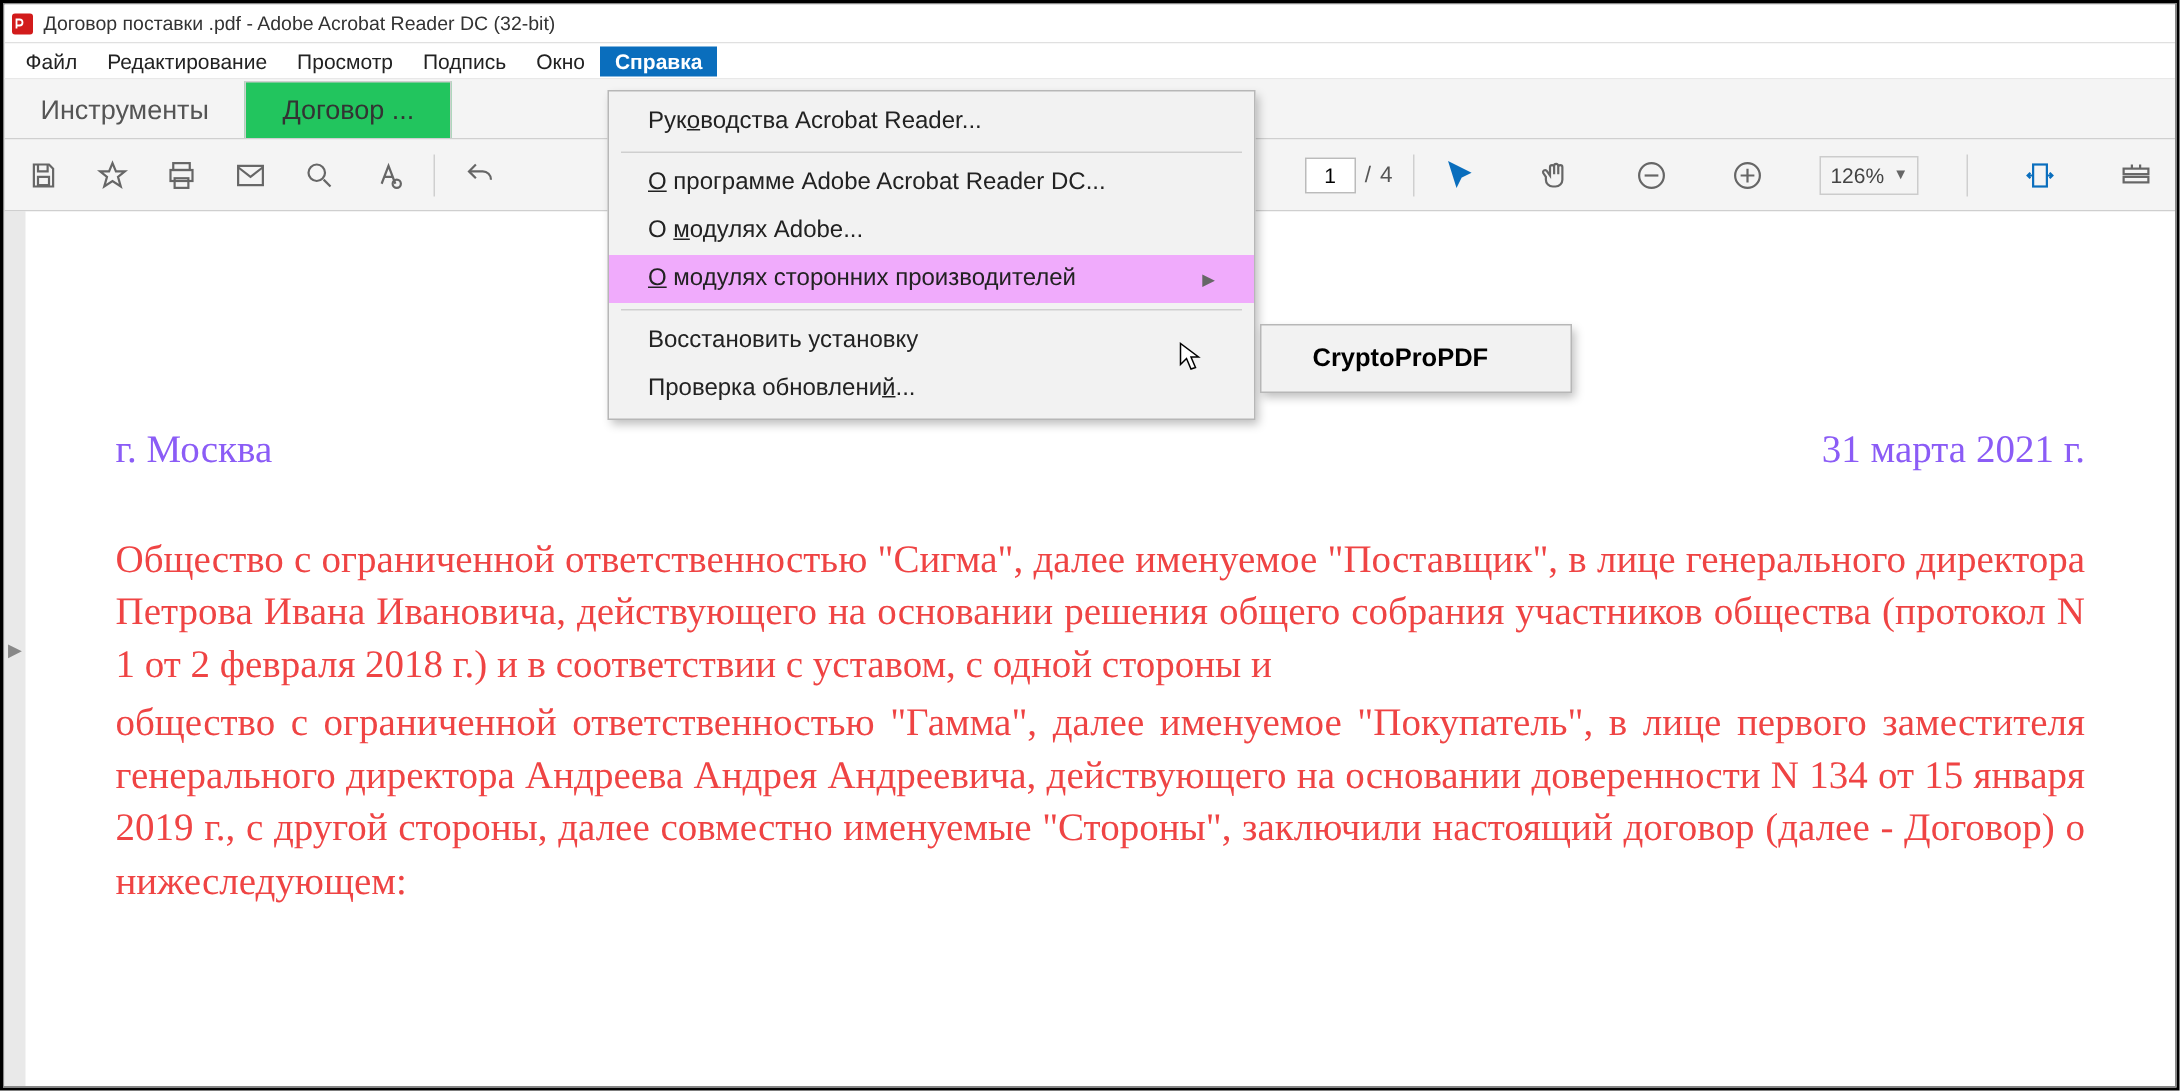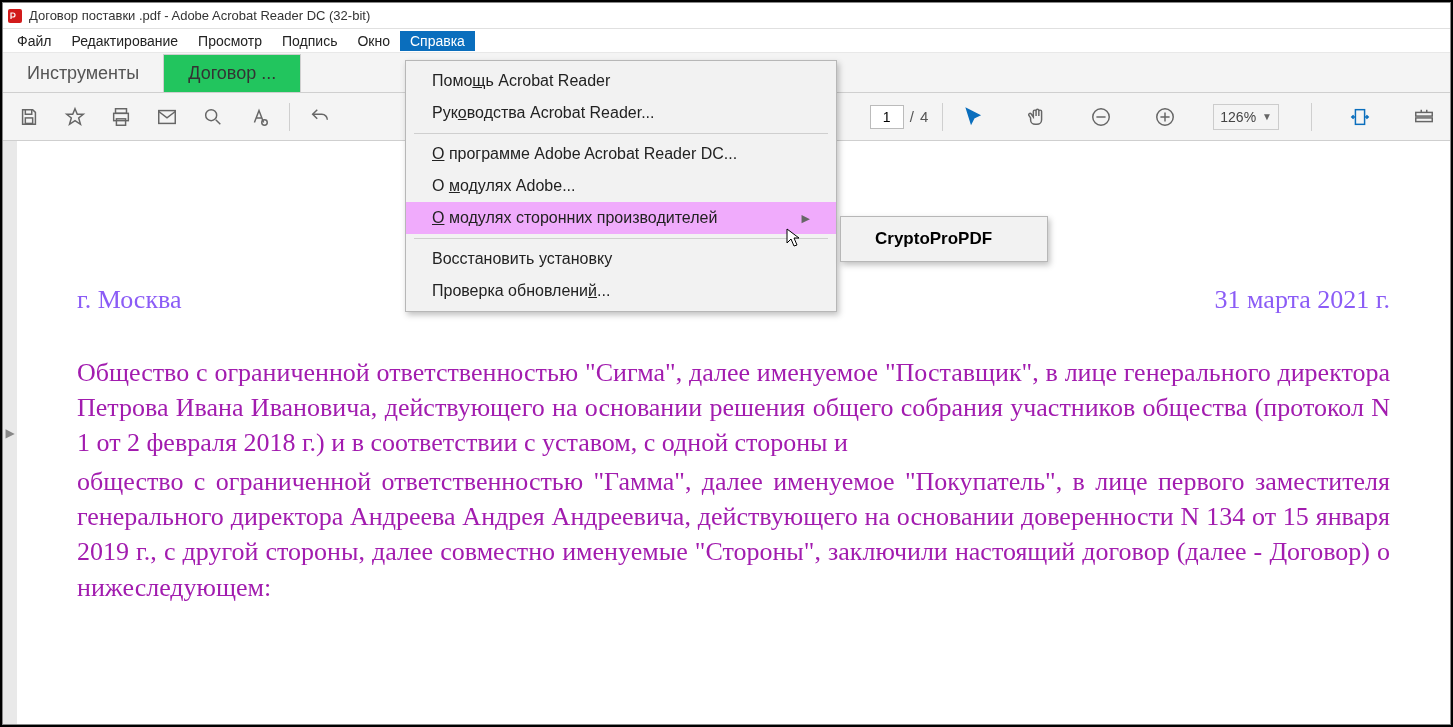--- a/index.html
+++ b/index.html
@@ -3,38 +3,38 @@
 <meta charset="utf-8">
 <style>
   * { box-sizing: border-box; margin: 0; padding: 0; }
   body { font-family: "Segoe UI", Arial, sans-serif; font-size: 14px; background: #000; width: 1453px; height: 727px; overflow: hidden; }
   .window { background: #fff; width: 1449px; height: 723px; margin: 2px; border: 1px solid #888; display: flex; flex-direction: column; }
   .titlebar { display: flex; align-items: center; height: 26px; background: #fff; border-bottom: 1px solid #e0e0e0; padding: 0 4px; font-size: 13px; color: #333; }
   .titlebar .pdf-icon { width: 16px; height: 16px; margin-right: 6px; display:flex; align-items:center; justify-content:center;}
   .pdf-icon svg { width:16px; height:16px; }
   .menubar { display: flex; align-items: center; height: 24px; background: #fff; font-size: 14px; color: #222; padding: 0 4px; border-bottom: 1px solid #e8e8e8;}
   .menubar .mi { padding: 2px 10px; cursor: default; }
-  .menubar .mi.active { background: #0a6ebd; color: #fff; }
+  .menubar .mi.active { background: #0a6ebd; color: #fff; font-weight: bold; }
   .tabbar { display: flex; align-items: flex-end; height: 40px; background: #f4f4f4; border-bottom: 1px solid #cfcfcf; font-size: 18px; color: #555; }
   .tabbar .tab { padding: 8px 24px; cursor: default; }
   .tabbar .tab.doc { background: #22c55e; border-top: 1px solid #cfcfcf; border-left: 1px solid #cfcfcf; border-right: 1px solid #cfcfcf; color: #333; }
   .toolbar { display: flex; align-items: center; height: 48px; background: #f4f4f4; border-bottom: 1px solid #cfcfcf; padding: 0 10px; gap: 14px; position: relative; }
   .toolbar .tbtn { width: 32px; height: 32px; display: flex; align-items: center; justify-content: center; color: #555; cursor: pointer; }
   .toolbar .tbtn svg { width: 22px; height: 22px; stroke: #666; fill: none; stroke-width: 1.6; }
   .toolbar .sep { width: 1px; height: 28px; background: #cfcfcf; }
   .toolbar .page-box { display: flex; align-items: center; gap: 6px; margin-left: auto; font-size: 15px; color: #555;}
   .toolbar .page-input { width: 34px; height: 24px; border: 1px solid #bbb; text-align: center; font-size: 14px; }
   .toolbar .right-group { display: flex; align-items: center; gap: 32px; }
   .toolbar .zoom-box { display: flex; align-items: center; gap: 6px; border: 1px solid #ccc; height: 26px; padding: 0 6px; font-size: 14px; color: #444; }
   .toolbar .zoom-box .arrow { font-size: 10px; color: #666; }
   .content-wrap { flex: 1; background: #e9e9e9; display: flex; position: relative; }
   .side-handle { width: 14px; background: #e9e9e9; display: flex; align-items: center; justify-content: center; color: #888; font-size: 12px; }
   .doc-area { flex: 1; background: #fff; margin: 0; padding: 24px 60px; position: relative; }
   .doc-row { display: flex; justify-content: space-between; font-family: "Times New Roman", serif; font-size: 26px; color: #8b5cf6; margin-top: 120px; }
-  .doc-body { font-family: "Times New Roman", serif; font-size: 26px; color: #a21caf; margin-top: 40px; text-align: justify; line-height: 1.35; }
+  .doc-body { font-family: "Times New Roman", serif; font-size: 26px; color: #ef4444; margin-top: 40px; text-align: justify; line-height: 1.35; }
   .dropdown { position: absolute; top: 60px; left: 405px; width: 432px; background: #f2f2f2; border: 1px solid #b7b7b7; box-shadow: 2px 3px 6px rgba(0,0,0,0.25); z-index: 50; padding: 4px 0; }
   .dropdown .dmi { padding: 7px 26px; font-size: 16px; color: #222; display: flex; align-items: center; justify-content: space-between; }
   .dropdown .dmi .ul { text-decoration: underline; }
   .dropdown .dsep { height: 1px; background: #cfcfcf; margin: 4px 8px; }
   .dropdown .dmi.highlighted { background: #f0abfc; }
   .red-box { position: absolute; border: 3px solid #d21b1b; pointer-events: none; }
   .submenu { position: absolute; top: 216px; left: 840px; width: 208px; background: #f2f2f2; border: 1px solid #b7b7b7; box-shadow: 2px 3px 6px rgba(0,0,0,0.25); z-index: 50; padding: 6px 0; }
   .submenu .dmi { padding: 6px 34px; font-size: 17px; font-weight: bold; }
   .cursor-svg { position: absolute; top: 228px; left: 786px; z-index: 60; pointer-events:none;}
   .tri { color:#666; font-size:11px; }
@@ -173,23 +173,20 @@
         <span>г. Москва</span>
         <span>31 марта 2021 г.</span>
       </div>
       <div class="doc-body">Общество с ограниченной ответственностью "Сигма", далее именуемое "Поставщик", в лице генерального директора Петрова Ивана Ивановича, действующего на основании решения общего собрания участников общества (протокол N 1 от 2 февраля 2018 г.) и в соответствии с уставом, с одной стороны и</div>
       <div class="doc-body" style="margin-top:4px">общество с ограниченной ответственностью "Гамма", далее именуемое "Покупатель", в лице первого заместителя генерального директора Андреева Андрея Андреевича, действующего на основании доверенности N 134 от 15 января 2019 г., с другой стороны, далее совместно именуемые "Стороны", заключили настоящий договор (далее - Договор) о нижеследующем:</div>
     </div>
   </div>
 
   <div class="dropdown">
     <div class="dmi">
-        <span><span>Помо<span class="ul">щ</span>ь Acrobat Reader</span></span>
-      </div>
-    <div class="dmi">
         <span>Рук<span class="ul">о</span>водства Acrobat Reader...</span>
       </div>
     <div class="dsep"></div>
     <div class="dmi">
         <span><span class="ul">О</span> программе Adobe Acrobat Reader DC...</span>
       </div>
     <div class="dmi">
         <span>О <span class="ul">м</span>одулях Adobe...</span>
       </div>
     <div class="dmi highlighted">

